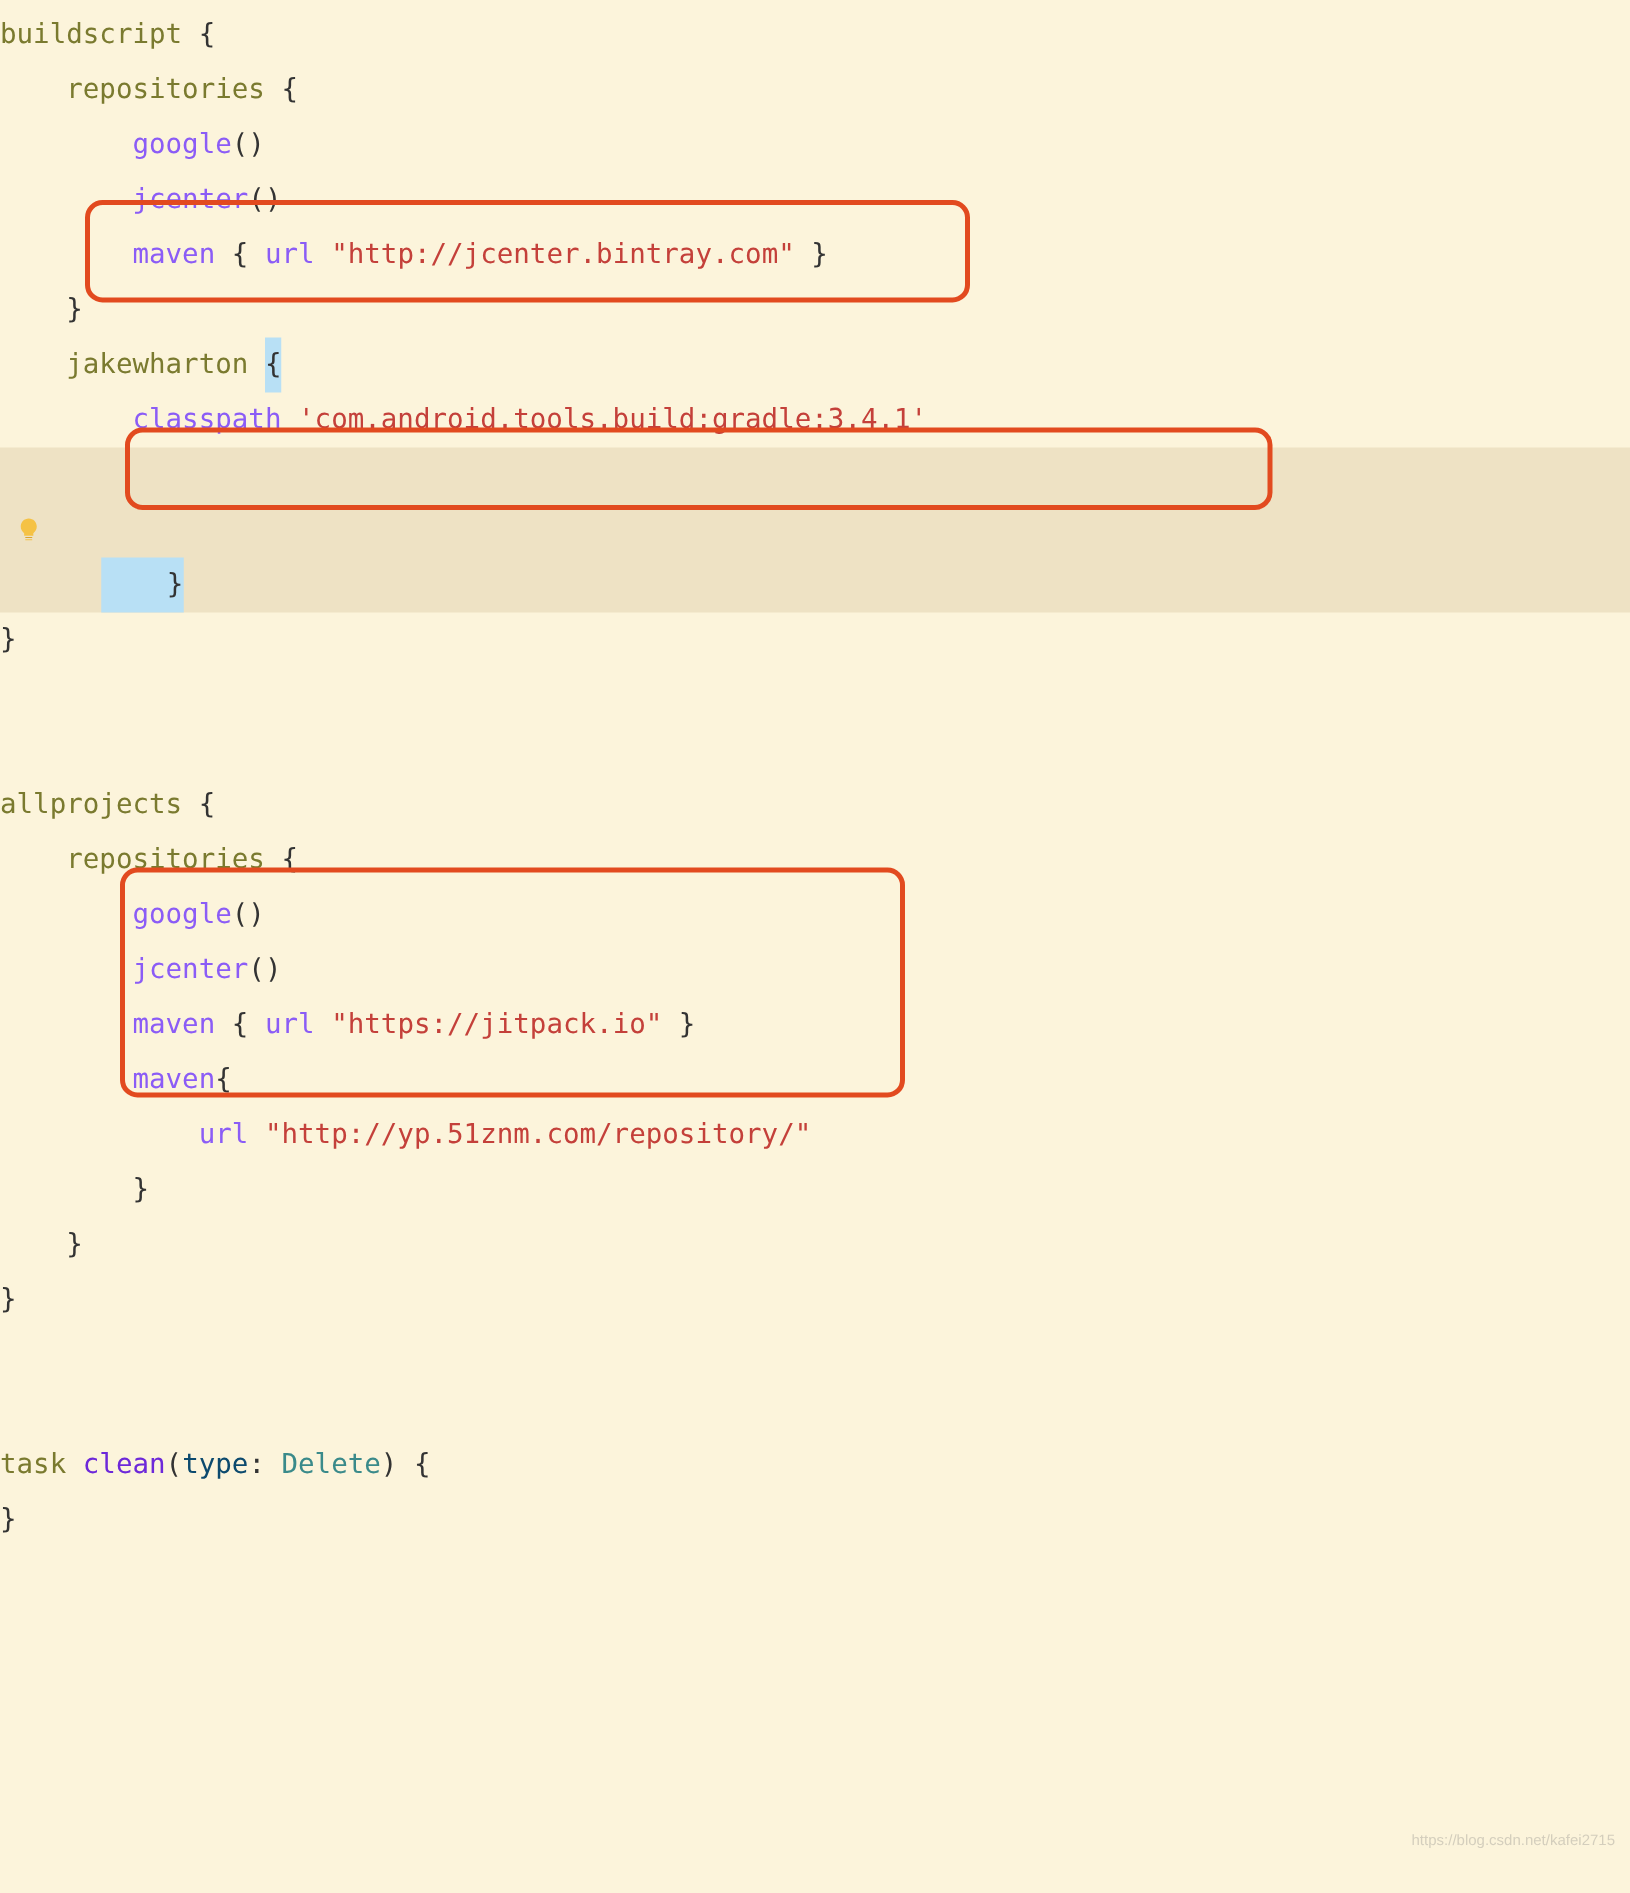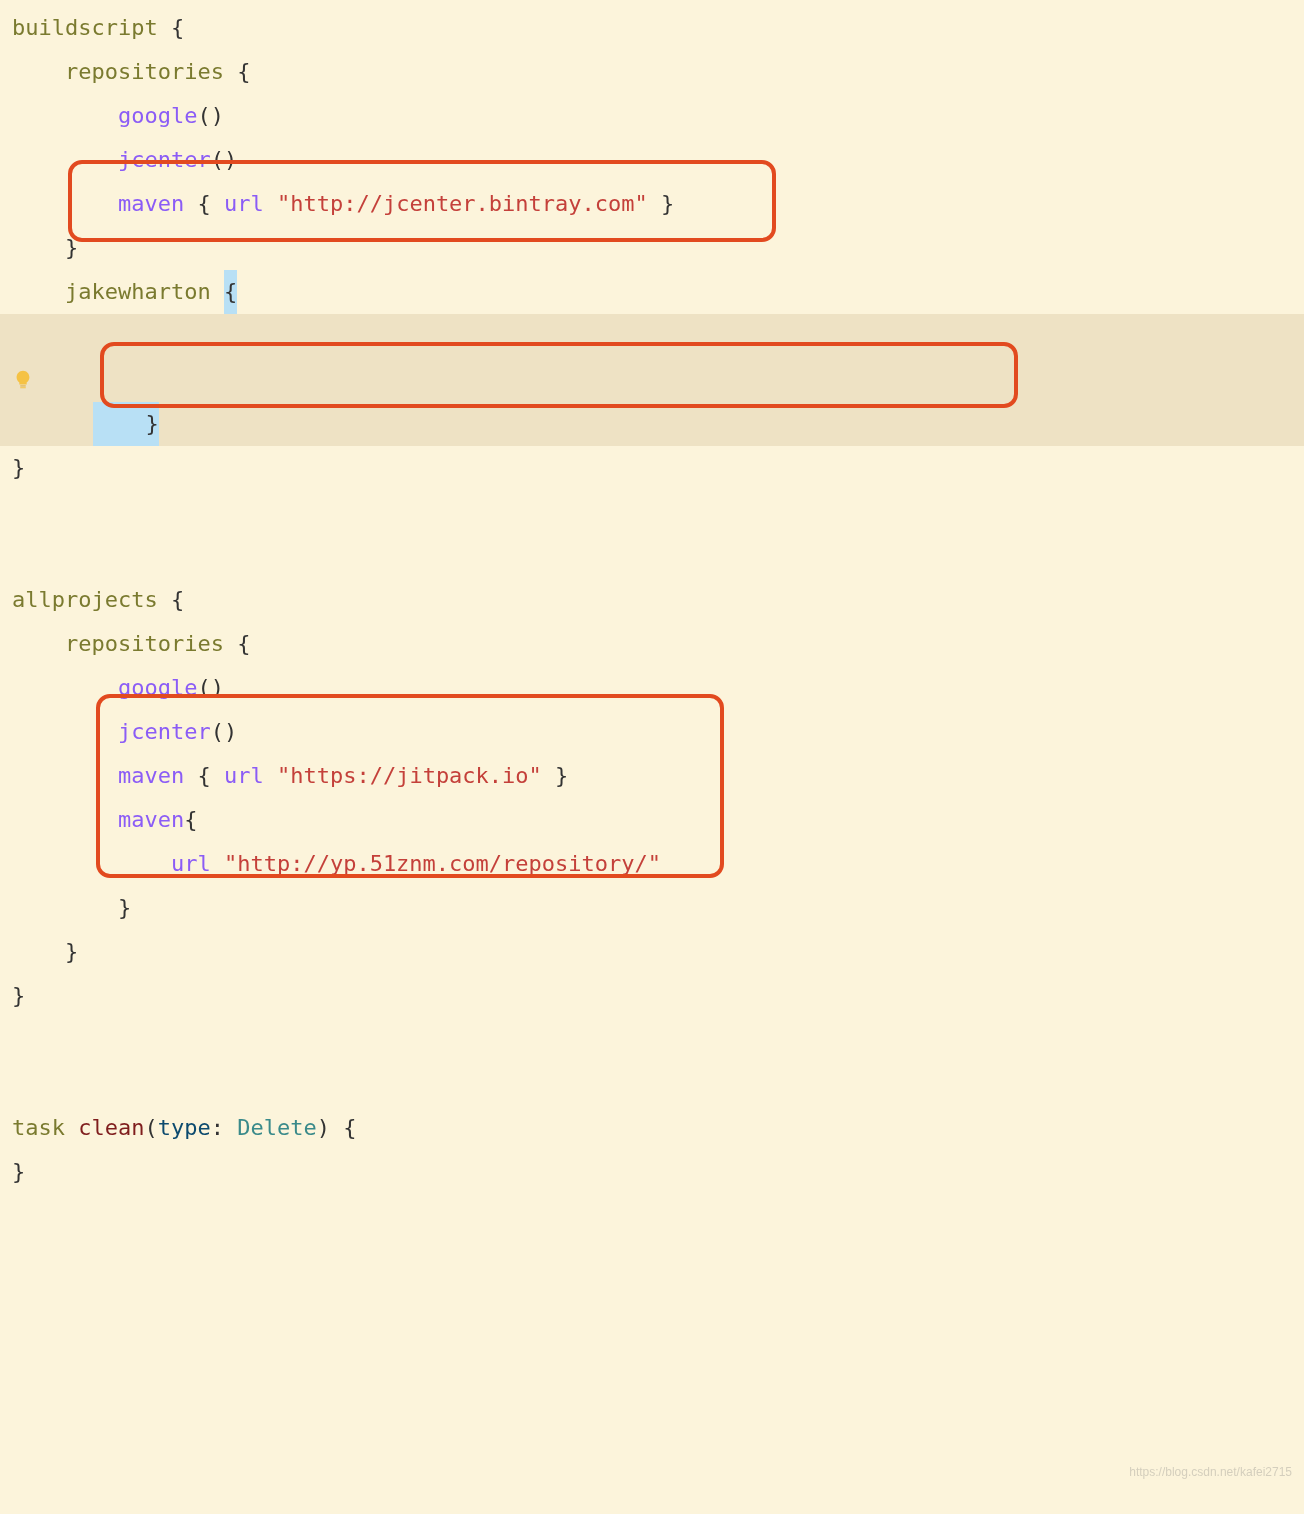--- a/index.html
+++ b/index.html
@@ -12,29 +12,29 @@
     width: 1304px;
     color: #333;
   }
   .editor {
     position: relative;
     padding-top: 6px;
   }
   .line {
     white-space: pre;
     position: relative;
-    padding-left: 12px;
+    padding-left: 0;
   }
   .kw { color: #7a7a2f; }        
   .fn { color: #8b5cf6; }        
   .brace { color: #333; }
   .paren { color: #333; }
   .str { color: #c4403a; }       
   .param { color: #0c4a6e; }     
-  .var { color: #7f1d1d; }
+  .var { color: #6d28d9; }
   .cls { color: #3a8a8a; }       
   .punc { color: #333; }
   .highlight-line {
     background: #eee2c4;
   }
   .block-hl {
     background: #b8e0f5;
     display: inline-block;
   }
   .bulb {
@@ -75,20 +75,21 @@
 <div class="line"><span class="fn">        google</span><span class="paren">()</span></div>
 
 <div class="line"><span class="fn">        jcenter</span><span class="paren">()</span></div>
 
 <div class="line"><span class="fn">        maven</span><span class="brace"> { </span><span class="fn">url</span><span> </span><span class="str">"http://jcenter.bintray.com"</span><span class="brace"> }</span></div>
 
 <div class="line"><span class="brace">    }</span></div>
 
 <div class="line"><span class="kw">    jakewharton</span><span> </span><span class="brace block-hl">{</span></div>
 
+<div class="line"><span class="fn">        classpath</span><span> </span><span class="str">'com.android.tools.build:gradle:3.4.1'</span></div>
 
 
 <div class="line highlight-line">
   <svg class="bulb" viewBox="0 0 24 24">
         <path fill="#f5c244" d="M9 21h6v-1H9v1zm3-19C8.14 2 5 5.14 5 9c0 2.38 1.19 4.47 3 5.74V17h8v-2.26c1.81-1.27 3-3.36 3-5.74 0-3.86-3.14-7-7-7z"></path>
         <path fill="#d9a52e" d="M9 18h6v1H9z"></path>
       </svg>
   <span class="brace block-hl" style="margin-left:54px">    }</span>
 </div>
 

